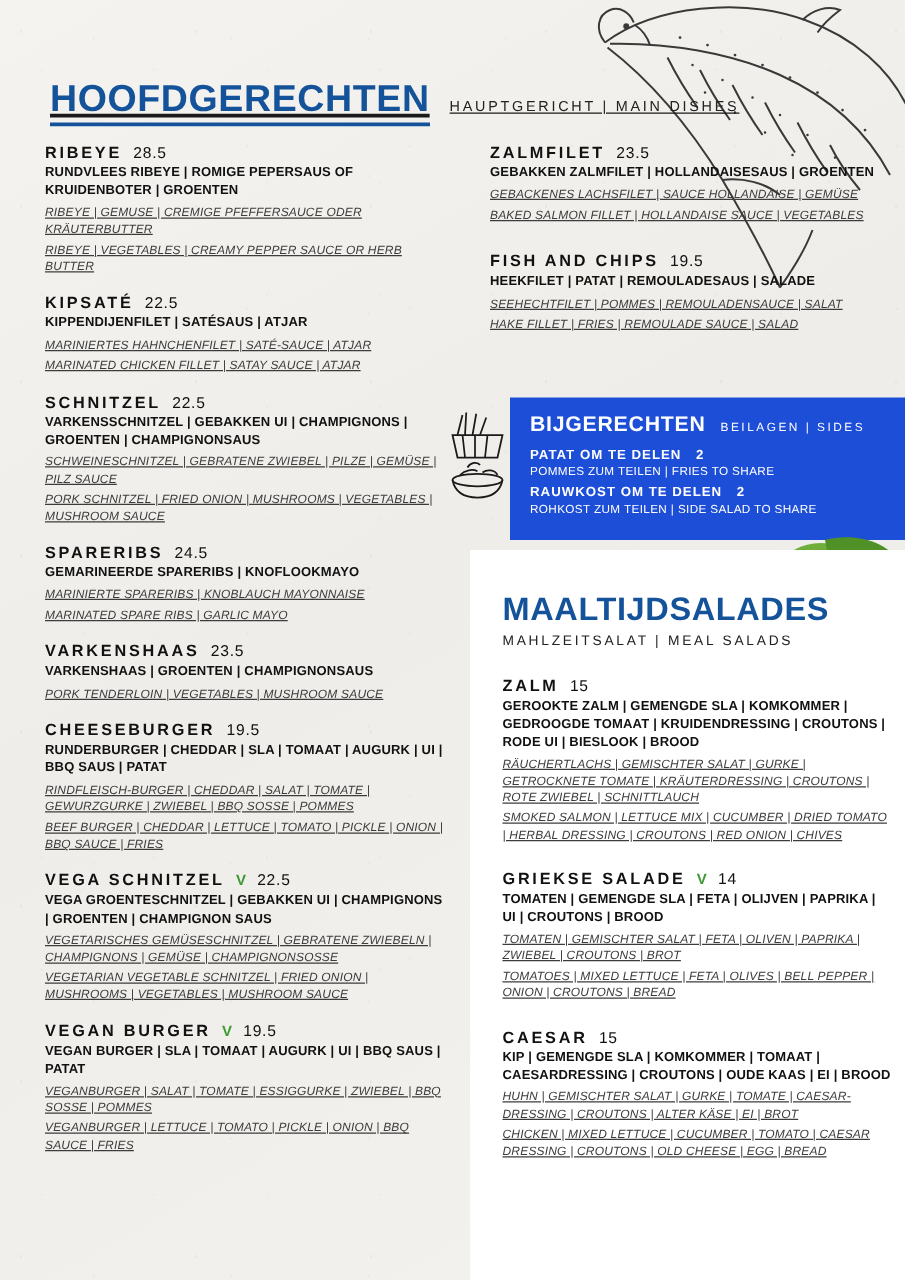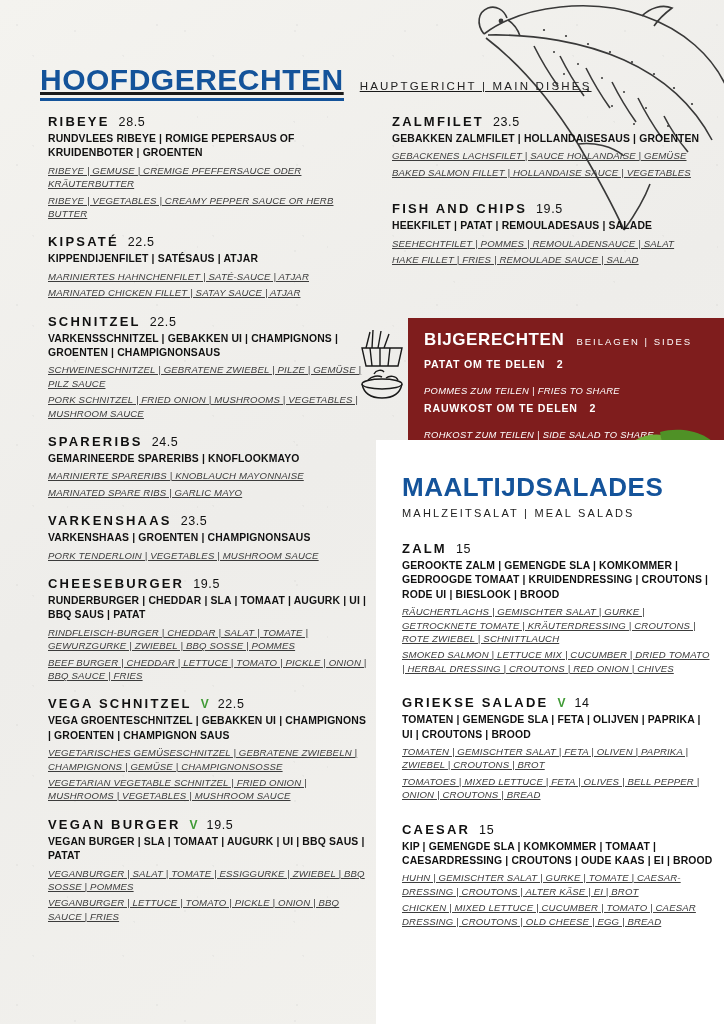--- a/index.html
+++ b/index.html
@@ -70,21 +70,21 @@
 
   #hoofdgerechten-head {
     position: absolute;
     left: 40px;
     top: 64px;
   }
 
   
   .col-left {
     position: absolute;
-    left: 48px;
+    left: 36px;
     top: 114px;
     width: 320px;
   }
   .col-right {
     position: absolute;
     left: 392px;
     top: 114px;
     width: 310px;
   }
 
@@ -133,21 +133,21 @@
   .desc-alt + .desc-alt {
     margin-top: 3px;
   }
 
   
   .sides-box {
     position: absolute;
     left: 408px;
     top: 318px;
     width: 316px;
-    background: #7f1d1d;
+    background: #1d4ed8;
     color: #fff;
     padding: 12px 14px 14px 16px;
     box-sizing: border-box;
   }
   .sides-head {
     display: flex;
     align-items: baseline;
     gap: 12px;
     margin-bottom: 8px;
   }
@@ -166,23 +166,22 @@
   .side-line {
     font-size: 10.6px;
     font-weight: bold;
     letter-spacing: 0.8px;
   }
   .side-line .p {
     margin-left: 8px;
   }
   .side-alt {
     font-size: 9.4px;
-    font-style: italic;
     letter-spacing: 0.3px;
-    margin-top: 15px;
+    margin-top: 1px;
   }
   .sides-icons {
     position: absolute;
     left: 356px;
     top: 326px;
     width: 52px;
     height: 76px;
   }
 
   

